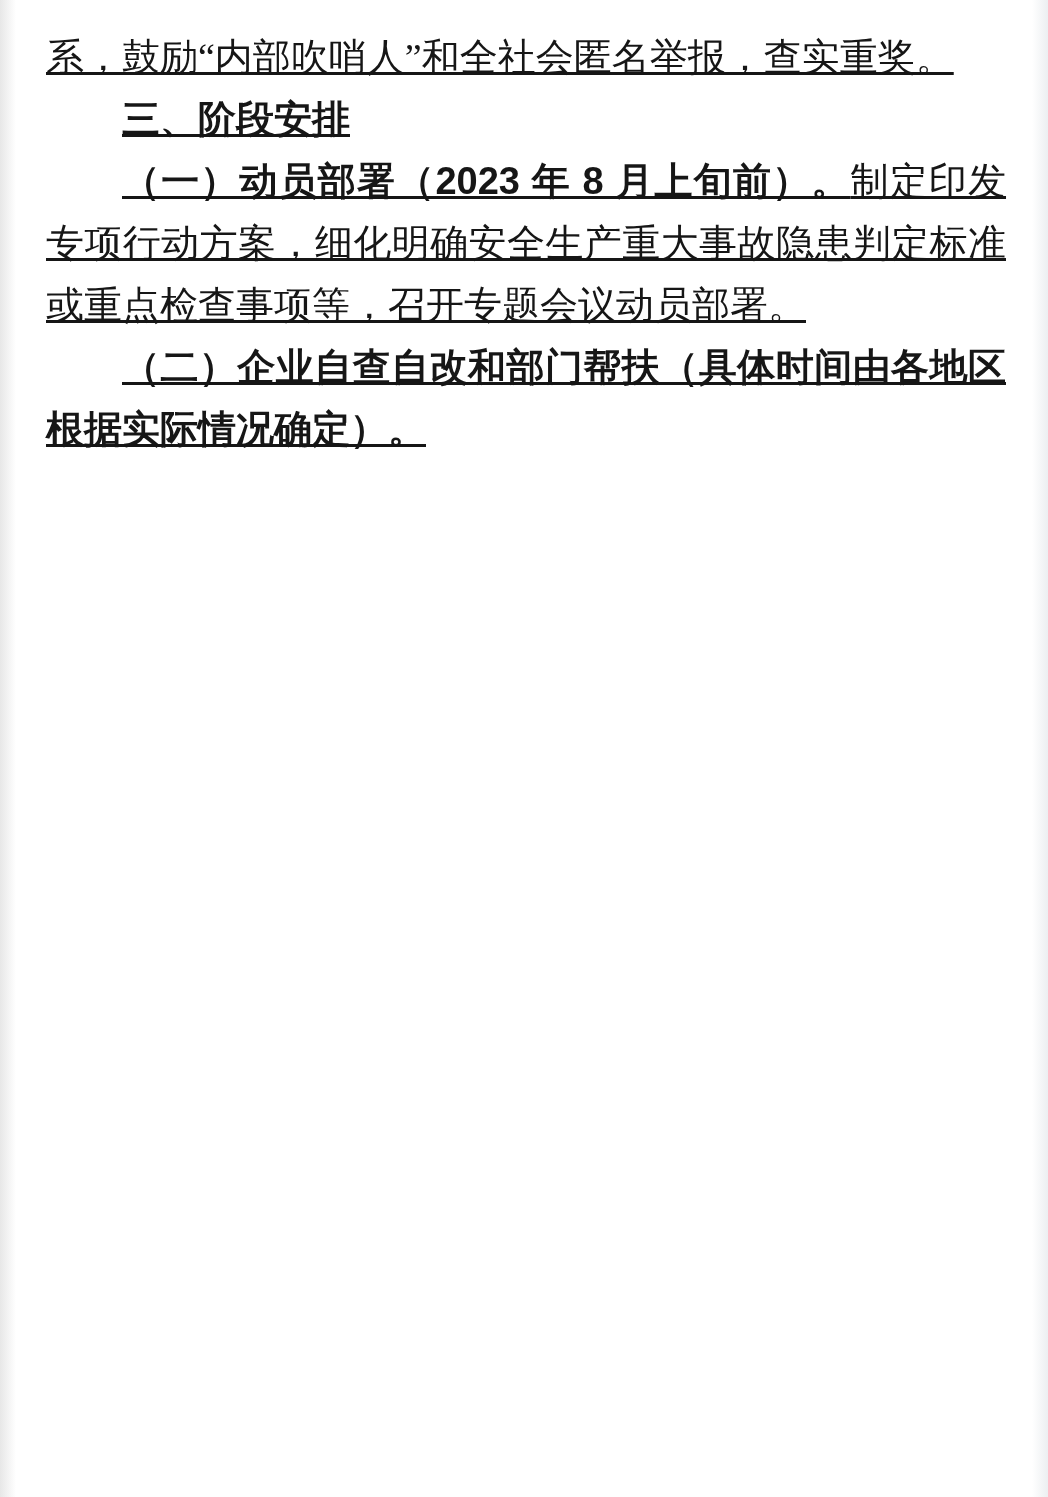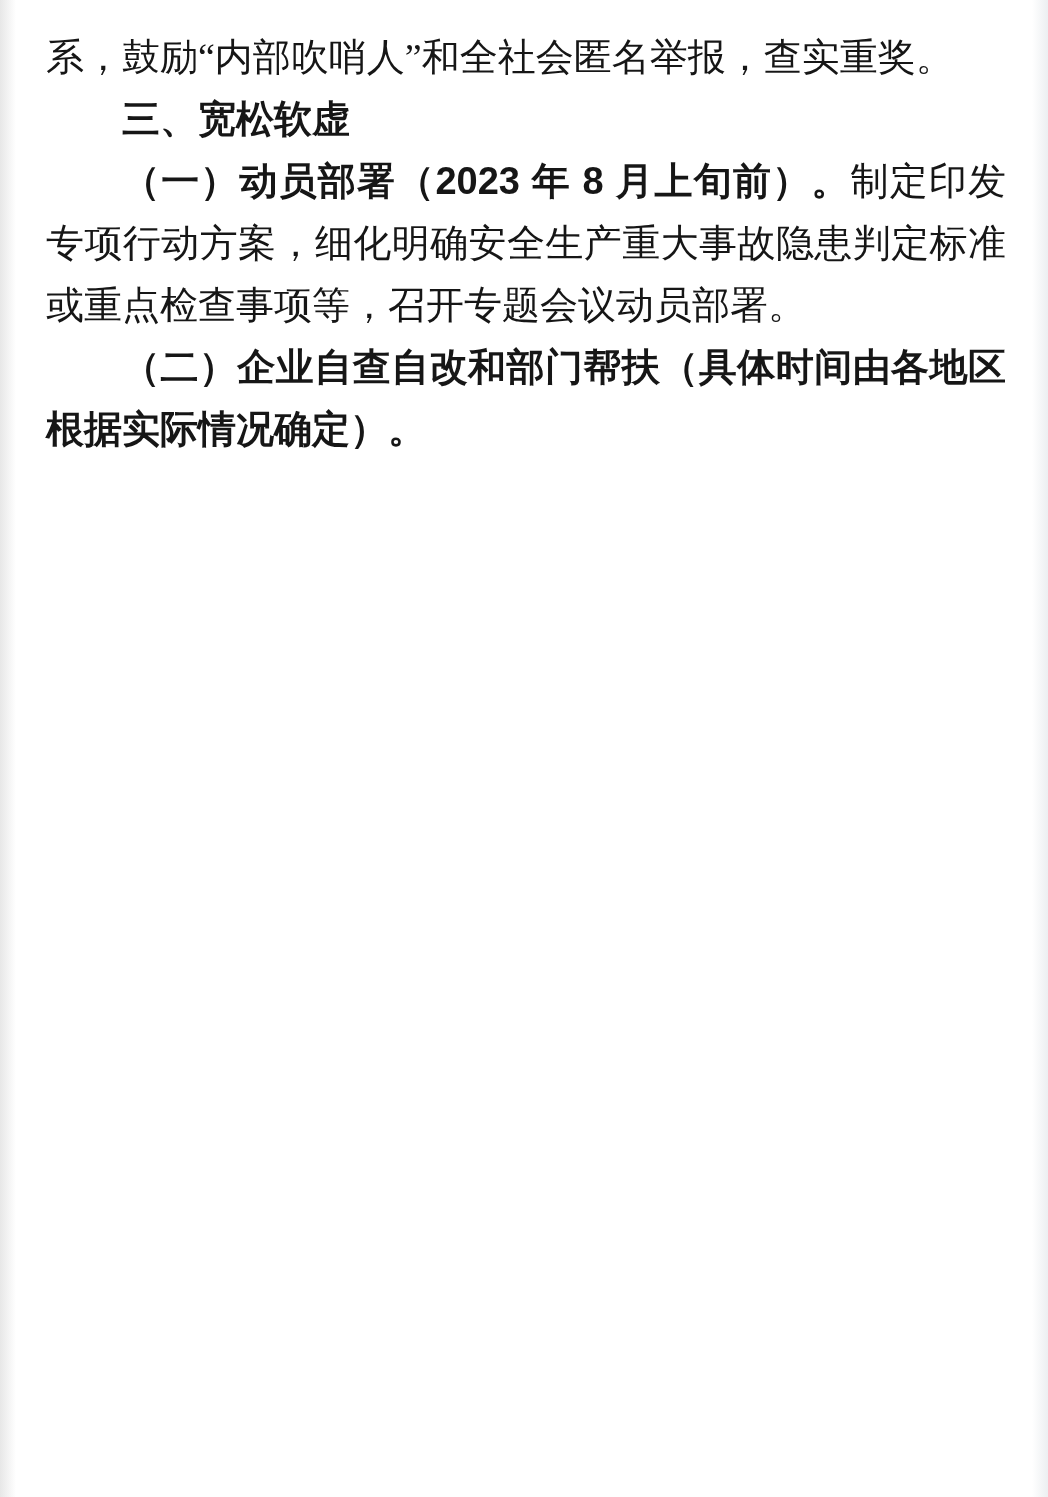--- a/index.html
+++ b/index.html
@@ -13,20 +13,21 @@
     height: 1497px;
     box-sizing: border-box;
     background: #ffffff;
     color: #161616;
     padding: 26px 42px 0 46px;
     overflow: hidden;
     font-family: "Liberation Serif", "DejaVu Serif", serif;
     font-size: 38px;
     line-height: 62px;
     text-align: justify;
+    text-decoration: underline;
   }
   
   .page::before,
   .page::after {
     content: "";
     position: absolute;
     top: 0;
     bottom: 0;
     width: 16px;
     pointer-events: none;
@@ -57,20 +58,20 @@
 </style>
 </head>
 <body>
 
 <main class="page">
 
   <p class="para no-indent"><span>系，鼓励“内部吹哨人”和全社会匿名举报，查实重奖。</span></p>
 
 
 
-  <p class="para heading"><span>三、宽松软虚</span></p>
+  <p class="para heading"><span>三、阶段安排</span></p>
 
 
   <p class="para"><span class="bold-run">（一）动员部署（2023 年 8 月上旬前）。</span><span>制定印发专项行动方案，细化明确安全生产重大事故隐患判定标准或重点检查事项等，召开专题会议动员部署。</span></p>
 
   <p class="para"><span class="bold-run">（二）企业自查自改和部门帮扶（具体时间由各地区根据实际情况确定）。</span></p>
 
 </main>
 
 </body></html>

